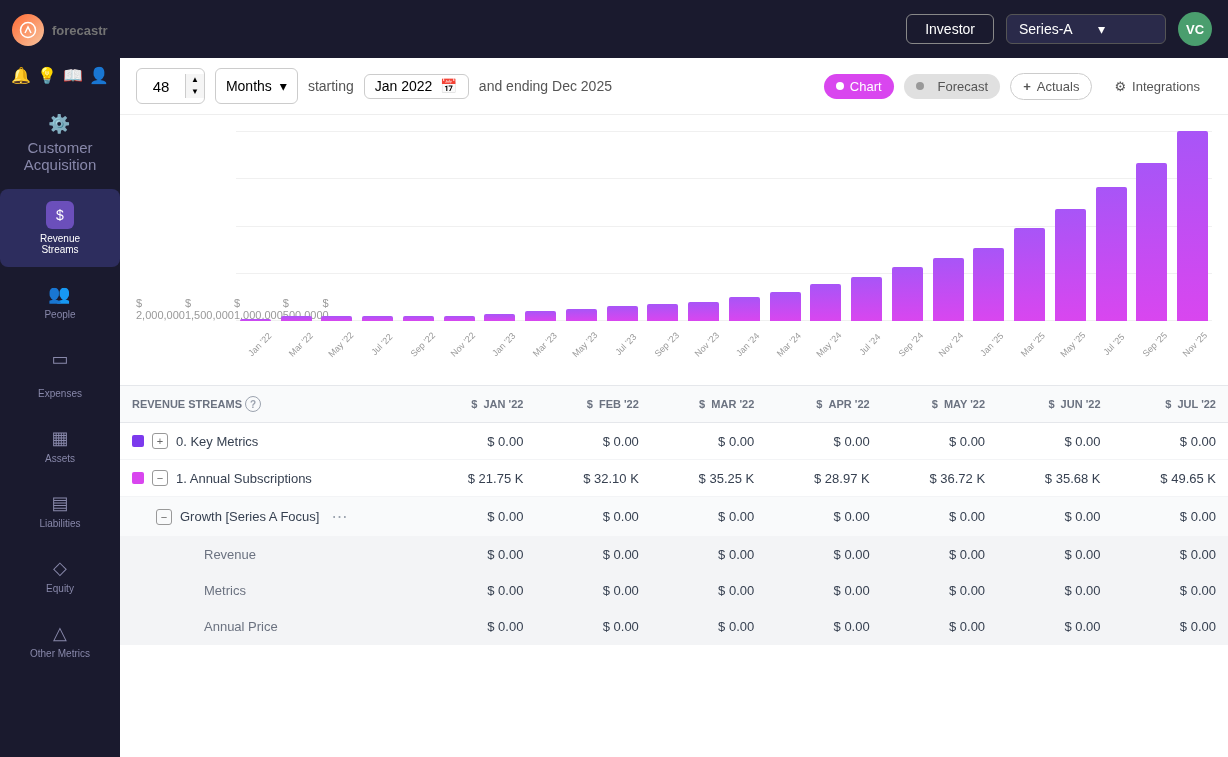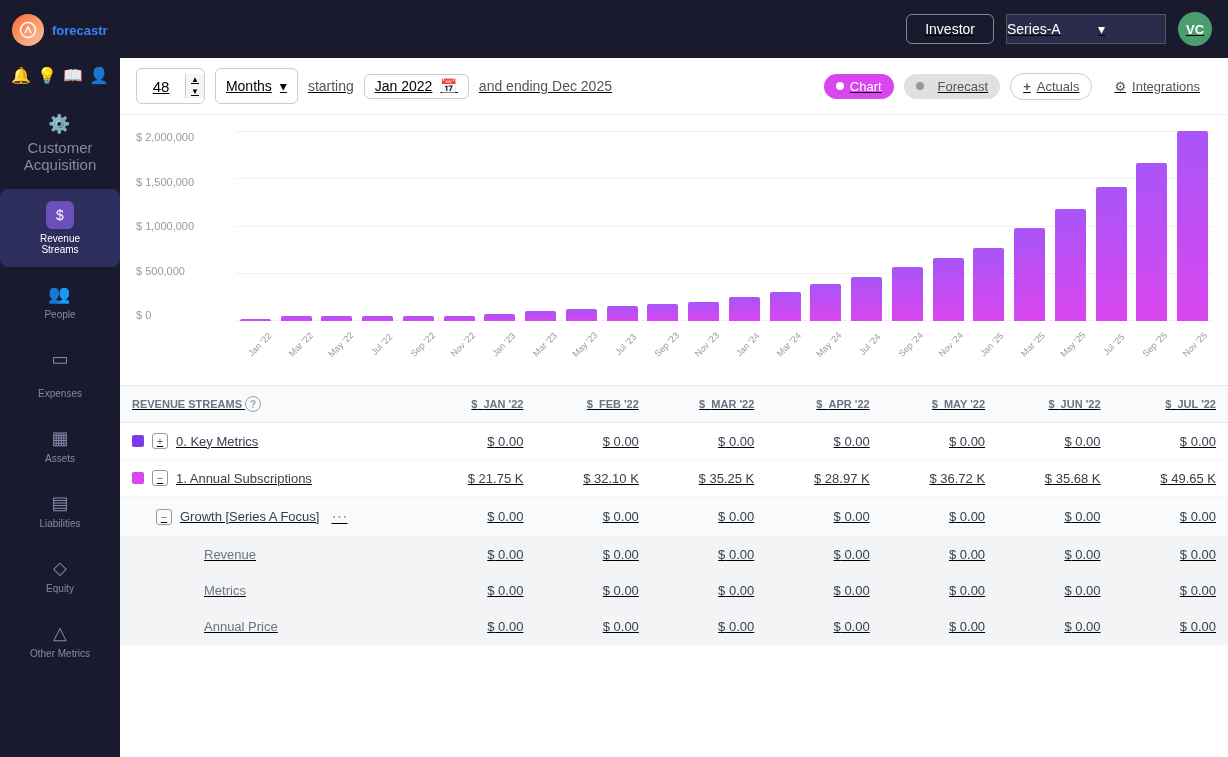--- a/index.html
+++ b/index.html
@@ -25,21 +25,21 @@
       background: #1a1a2e;
     }
     .logo-icon {
       width: 32px; height: 32px;
       background: linear-gradient(135deg, #ff6b35, #f7c59f);
       border-radius: 50%;
       display: flex; align-items: center; justify-content: center;
       color: white; font-size: 14px; font-weight: bold;
     }
     .logo-text {
-      color: #3b82f6; font-size: 13px; font-weight: 600;
+      color: #737373; font-size: 13px; font-weight: 600;
     }
     .sidebar-nav {
       display: flex;
       flex-direction: column;
       align-items: center;
       width: 100%;
       flex: 1;
       padding-top: 8px;
     }
     .nav-item {
@@ -66,21 +66,20 @@
       color: white; font-size: 14px;
     }
 
     
     .main {
       flex: 1;
       display: flex;
       flex-direction: column;
       background: #000000;
       overflow: hidden;
-      text-decoration: underline;
     }
 
     
     .topbar {
       background: #1a1a2e;
       display: flex;
       align-items: center;
       justify-content: flex-end;
       padding: 0 16px;
       height: 58px;
@@ -94,22 +93,22 @@
       padding: 6px 18px;
       border-radius: 6px;
       cursor: pointer;
       font-size: 14px;
       font-weight: 500;
     }
     .series-select {
       background: #2a2a4a;
       border: 1.5px solid #555;
       color: white;
-      padding: 6px 0;
-      border-radius: 0;
+      padding: 6px 12px;
+      border-radius: 6px;
       cursor: pointer;
       font-size: 14px;
       display: flex; align-items: center; gap: 24px;
       min-width: 160px;
     }
     .series-select span { flex: 1; }
     .avatar {
       width: 34px; height: 34px;
       background: #4a9e6e;
       border-radius: 50%;
@@ -243,26 +242,27 @@
       position: relative;
     }
     .chart-container {
       width: 100%;
       height: 220px;
       position: relative;
     }
     .y-axis {
       position: absolute;
       left: 0;
-      top: 0;
+      top: 16px;
       bottom: 30px;
       width: 100px;
       display: flex;
-      flex-direction: column;
+      flex-direction: row;
       justify-content: space-between;
+      align-items: flex-end;
       padding-right: 8px;
     }
     .y-label { font-size: 11px; color: #999; }
     .chart-plot {
       position: absolute;
       left: 100px;
       right: 0;
       top: 0;
       bottom: 30px;
       display: flex;

